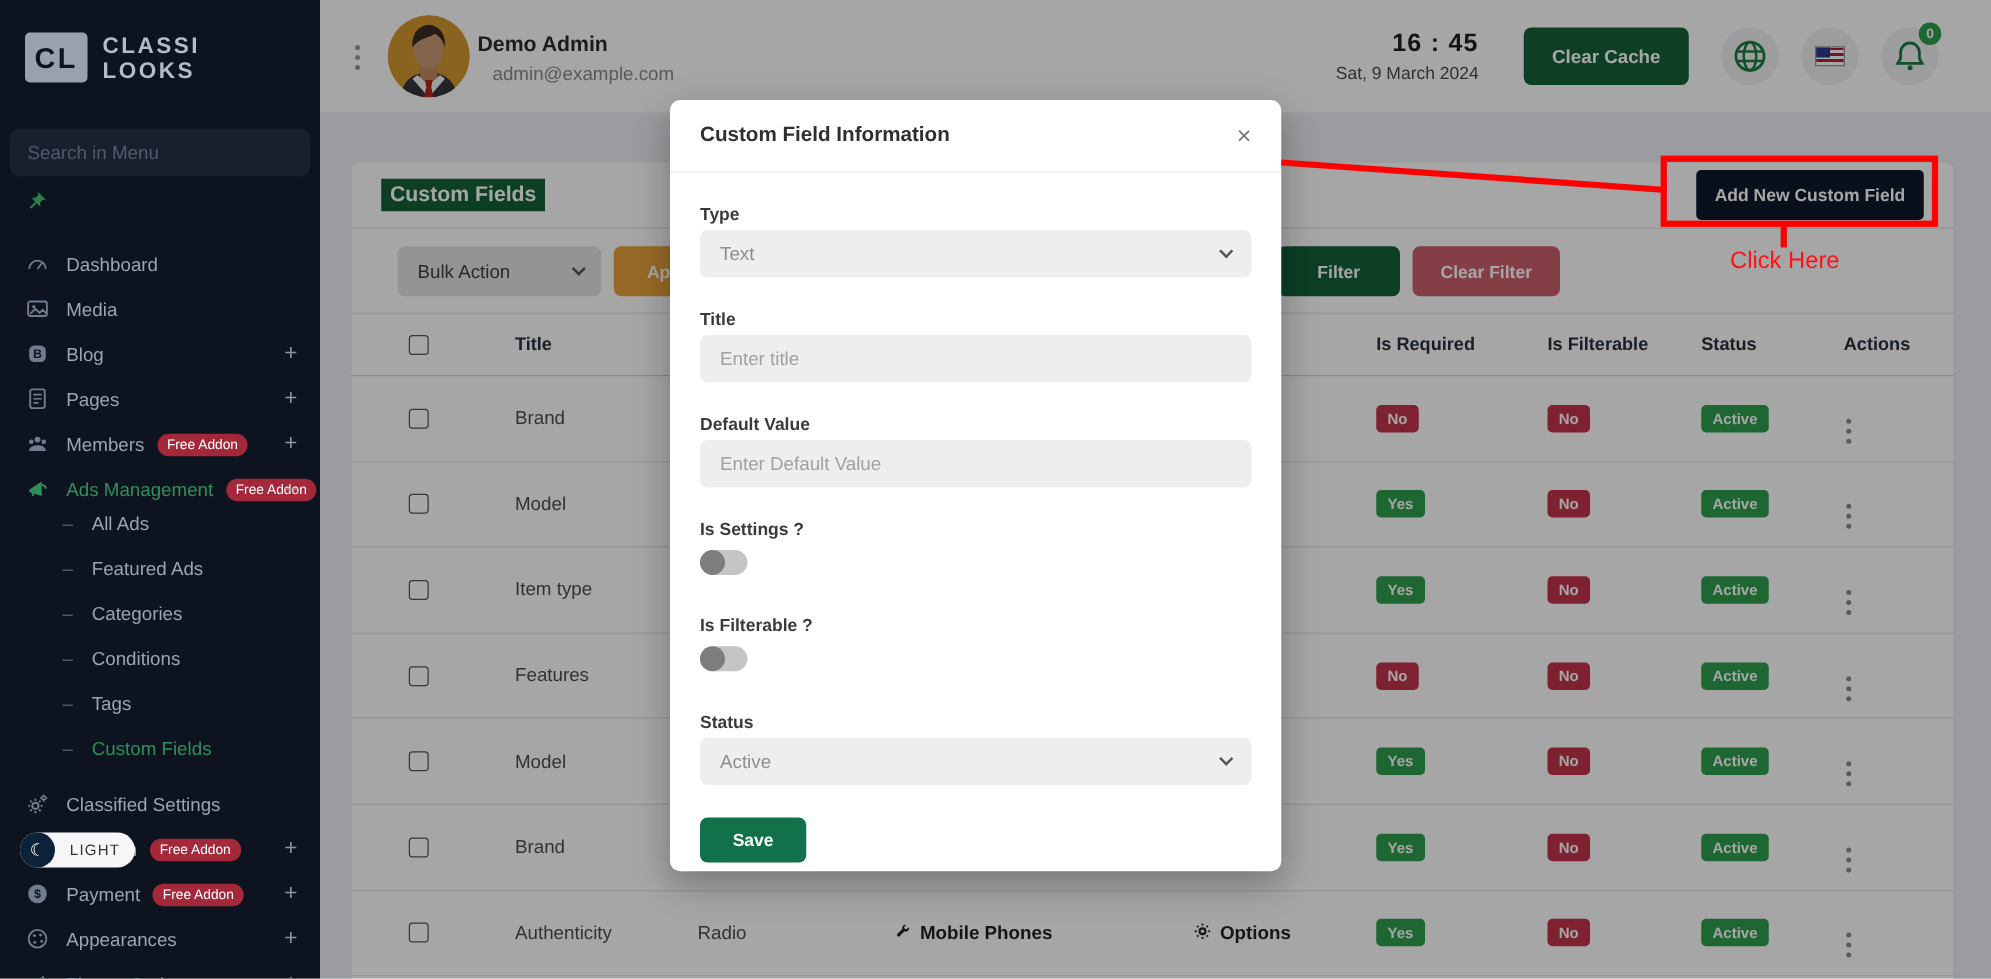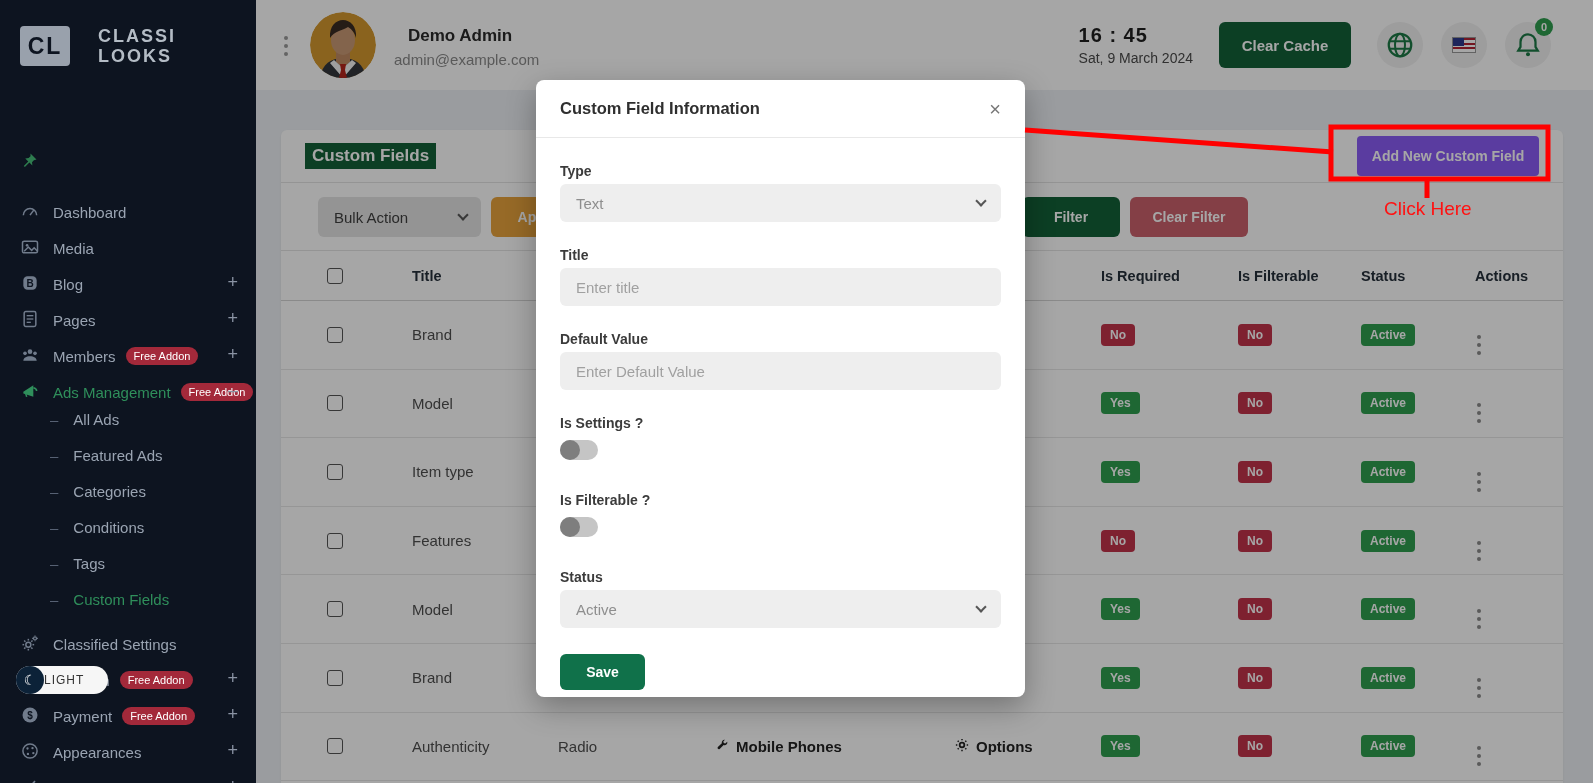--- a/index.html
+++ b/index.html
@@ -3,21 +3,21 @@
 <meta charset="utf-8">
 <style>
   *{margin:0;padding:0;box-sizing:border-box;font-family:"Liberation Sans",sans-serif}
   html,body{width:1593px;height:783px;overflow:hidden;background:#edf0f4;position:relative}
 
   
   .symhost{position:absolute;width:0;height:0;overflow:hidden}
 
   
   .sidebar{position:absolute;left:0;top:0;width:256px;height:783px;background:#0d1420;z-index:10}
-  .logo{display:flex;align-items:center;gap:28px;padding:26px 0 0 20px}
+  .logo{display:flex;align-items:center;gap:12px;padding:26px 0 0 20px}
   .logo-box{width:50px;height:40px;background:#99a1ac;border-radius:4px;display:flex;align-items:center;justify-content:center;
             font-weight:bold;font-size:23px;color:#0d1420;letter-spacing:2px}
   .logo-txt{color:#b4bcc5;font-weight:bold;font-size:18px;letter-spacing:2px;line-height:20px;text-transform:uppercase}
   .search-wrap{margin:37px 8px 0 8px}
   .search-inp{width:240px;height:38px;background:#18202d;border:none;border-radius:7px;padding:0 14px;font-size:15px;color:#c3cad4;outline:none}
   .search-inp::placeholder{color:#4f5b6a}
   .pin-ico{position:absolute;left:20px;top:152px;color:#2e7d4f}
   .menu{position:absolute;left:0;top:185px;right:0}
   .s-item{position:relative;height:36px;display:flex;align-items:flex-end;padding-left:20px;color:#9aa4b2;font-size:15px;cursor:pointer}
   .s-item .s-ic{width:20px;height:20px;color:#717c8c;flex:0 0 20px}
@@ -26,47 +26,47 @@
   .s-item.active .s-ic{color:#2f8f5b}
   .s-badge{margin-left:10px;background:#a3293a;color:#fff;font-size:11px;font-weight:normal;padding:3px 8px;border-radius:10px;white-space:nowrap}
   .s-badge:empty{display:none}
   .s-exp{position:absolute;right:18px;color:#8a93a3;font-size:18px}
   .s-exp:empty{display:none}
   .s-sub{height:36px;display:flex;align-items:center;padding-left:50px;color:#9aa4b2;font-size:15px;cursor:pointer}
   .s-sub .s-dash{color:#566173;margin-right:15px}
   .s-sub.active{color:#2f8f5b}
   .light-pill{position:absolute;left:16px;top:666px;width:92px;height:28px;background:#f6f6f6;border-radius:14px;display:flex;align-items:center;z-index:20;cursor:pointer}
   .light-pill .moon{width:28px;height:28px;border-radius:50%;background:#0c2238;color:#fff;display:flex;align-items:center;justify-content:center;font-size:14px}
-  .light-pill .lp-lbl{flex:1;font-size:12px;color:#333;letter-spacing:1px}
+  .light-pill .lp-lbl{flex:1;text-align:center;font-size:12px;color:#333;letter-spacing:1px}
 
   
   .header{position:absolute;left:256px;top:0;right:0;height:90px;background:#fff;z-index:1}
   .kebab{position:absolute;display:flex;flex-direction:column;gap:4px;cursor:pointer}
   .kebab i{width:4px;height:4px;border-radius:50%;background:#9a9a9a}
   .hdr-kebab{left:28px;top:36px}
   .avatar{position:absolute;left:54px;top:12px;width:66px;height:66px;border-radius:50%;overflow:hidden}
-  .hdr-name{position:absolute;left:152px;top:26px;font-size:17px;font-weight:bold;color:#2b2b2b}
+  .hdr-name{position:absolute;left:126px;top:26px;font-size:17px;font-weight:bold;color:#2b2b2b}
   .hdr-email{position:absolute;left:138px;top:51px;font-size:15px;color:#8a8a8a}
   .hdr-right{position:absolute;right:42px;top:0;height:90px;display:flex;align-items:center;gap:18px}
-  .hdr-time{margin-right:0}
+  .hdr-time{text-align:right;margin-right:10px}
   .hdr-time .t{font-size:20px;font-weight:bold;color:#1f1f1f;letter-spacing:1px}
   .hdr-time .d{font-size:14px;color:#4a4a4a;margin-top:3px}
   .btn{border:none;cursor:pointer;border-radius:6px;font-weight:bold;color:#fff}
   .btn-cache{width:132px;height:46px;background:#136138;font-size:15px;margin:0 8px}
   .chip{width:46px;height:46px;border-radius:50%;background:#f1f1f1;display:flex;align-items:center;justify-content:center;position:relative;cursor:pointer}
   .chip svg{color:#1d7a46}
   .flag{width:24px;height:16px;position:relative;background:repeating-linear-gradient(#b22234 0 2.3px,#fff 2.3px 4.6px);border:1px solid #999}
   .flag::before{content:"";position:absolute;left:0;top:0;width:11px;height:8px;background:#2d3a8c}
   .noti-badge{position:absolute;top:-4px;right:-2px;width:18px;height:18px;border-radius:50%;background:#2f9e4f;color:#fff;font-size:11px;font-weight:bold;display:flex;align-items:center;justify-content:center}
 
   
   .card{position:absolute;left:281px;top:130px;width:1282px;height:700px;background:#fff;border-radius:6px;box-shadow:0 1px 2px rgba(0,0,0,.08)}
   .card-hdr{height:53px;display:flex;align-items:center;justify-content:space-between;padding:0 24px;border-bottom:1px solid #e3e3e3}
   .page-title{display:inline-block;background:#136138;color:#fff;font-weight:bold;font-size:17px;padding:3px 7px}
-  .btn-add{width:182px;height:40px;background:#8b5cf6;font-size:14px;border-radius:4px}
+  .btn-add{width:182px;height:40px;background:#0f172a;font-size:14px;border-radius:4px}
   .toolbar{position:relative;height:68px;border-bottom:1px solid #e3e3e3}
   .sel{position:absolute;background:#e3e3e3;border-radius:6px;height:40px;display:flex;align-items:center;padding:0 16px;font-size:15px;color:#3f3f3f;cursor:pointer}
   .sel .chev{width:8px;height:8px;border-right:2px solid #555;border-bottom:2px solid #555;transform:rotate(45deg);position:absolute;right:14px;top:14px}
   .bulk{left:37px;top:14px;width:163px}
   .btn-apply{position:absolute;left:210px;top:14px;width:92px;height:40px;background:#e8a33d;font-size:14px}
   .btn-filter{position:absolute;left:741px;top:14px;width:98px;height:40px;background:#136138;font-size:14px}
   .btn-clearf{position:absolute;left:849px;top:14px;width:118px;height:40px;background:#cb626c;font-size:14px}
   .tgrid{display:grid;grid-template-columns:131px 146px 157px 240px 146px 137px 123px 114px 1fr;align-items:center}
   .thead{height:50px;border-bottom:1px solid #d4d4d4;font-weight:bold;font-size:14.5px;color:#26303b}
   .trow{height:68.6px;border-bottom:1px solid #e6e6e6;font-size:15px;color:#4f4f4f}
@@ -206,20 +206,23 @@
 </svg>
 
 <div class="sidebar">
   <div class="logo">
     <div class="logo-box">CL</div>
     <div class="logo-txt">
       <div>Classi</div>
       <div>Looks</div>
     </div>
   </div>
+  <div class="search-wrap">
+    <input class="search-inp" placeholder="Search in Menu" style="">
+  </div>
   <svg class="pin-ico" width="18" height="18">
       <use href="#i-pushpin"></use>
     </svg>
   <div class="menu" id="menu">
   <div class="s-item">
     <svg class="s-ic">
           <use href="#i-gauge"></use>
         </svg>
     <span class="s-lbl">Dashboard</span>
 

